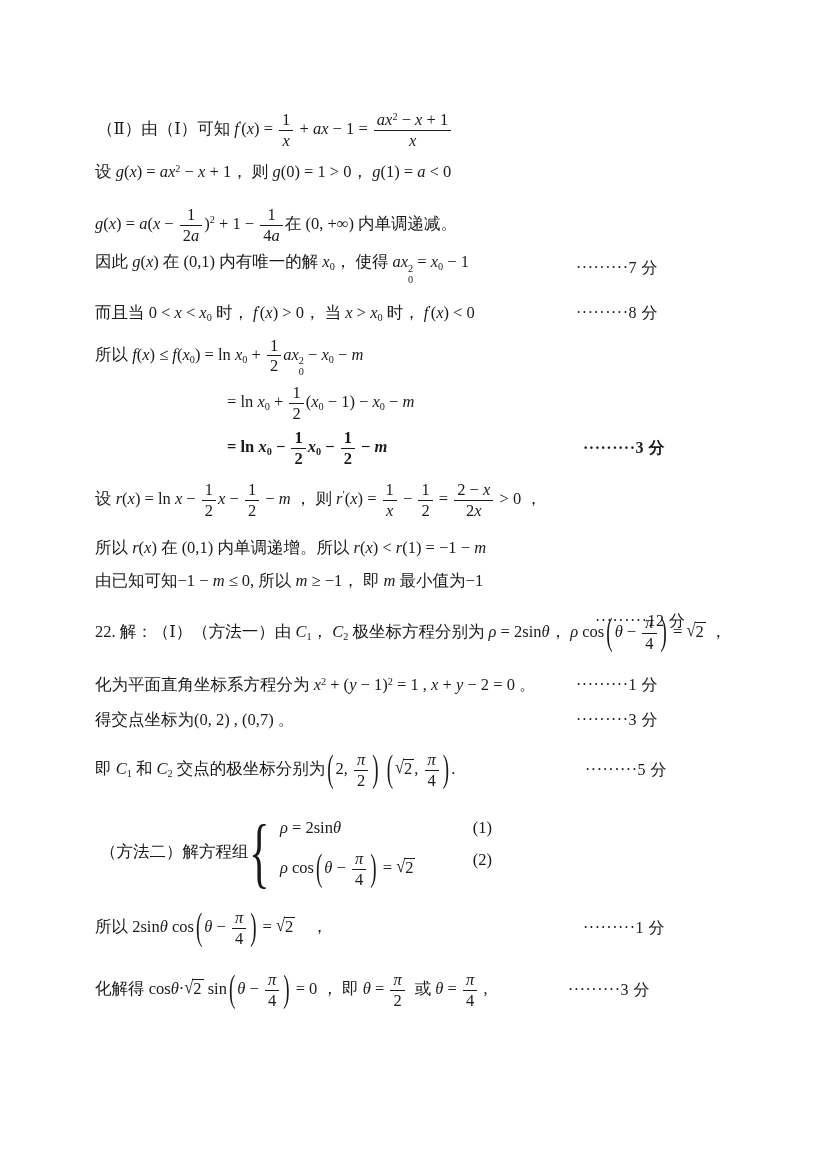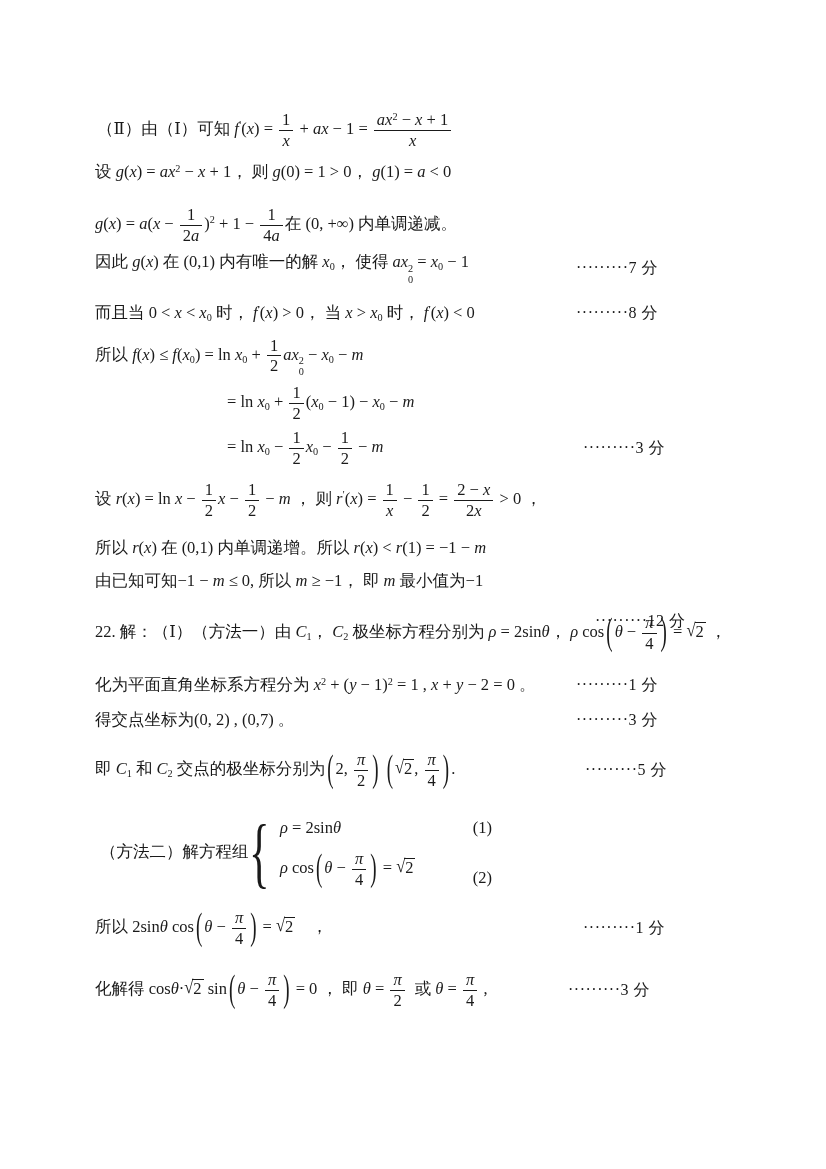--- a/index.html
+++ b/index.html
@@ -24,21 +24,21 @@
   .fn{display:block;padding:0 3px 1px 3px;}
   .fd{display:block;border-top:1.2px solid #1a1a1a;padding:1px 3px 0 3px;}
   .sqrt{display:inline-block;white-space:nowrap;}
   .rad{display:inline-block;transform:scaleY(1.12);transform-origin:bottom;margin-right:-1px;}
   .radbody{display:inline-block;border-top:1.2px solid #1a1a1a;padding:0 2px 0 1px;line-height:1.1;}
   .bigp{display:inline-block;transform:scaleY(1.95);transform-origin:50% 52%;font-size:1.15em;font-weight:300;margin:0 2px;vertical-align:middle;line-height:1;}
   .score{position:absolute;top:50%;transform:translateY(-50%);font-size:16px;letter-spacing:0.5px;}
   .cases{display:inline-flex;align-items:center;vertical-align:middle;}
   .cbrace{font-size:78px;font-weight:300;line-height:0.85;transform:scaleX(0.55);transform-origin:left center;display:inline-block;margin-right:-6px;}
   .crows{display:inline-flex;flex-direction:column;gap:12px;}
-  .crow{display:flex;align-items:flex-end;width:212px;}
+  .crow{display:flex;align-items:flex-start;width:212px;}
   .crowc{display:inline-block;white-space:nowrap;}
   .ctag{margin-left:auto;font-style:normal;}
   .sp{display:inline-block;}
 </style>
 </head>
 <body>
 
 <div class="page">
   <div id="content">
       <div class="line" style="top: 102px; left: 97px; height: 56px;">
@@ -63,21 +63,21 @@
       </div>
       <div class="line" style="top: 331px; left: 95px; height: 52px;">
         <span class="lwrap"><span class="cjk">所以 </span><span class="it">f</span><span class="rm">(</span><span class="it">x</span><span class="rm">) ≤ </span><span class="it">f</span><span class="rm">(</span><span class="it">x</span><sub class="sc">0</sub><span class="rm">) = ln </span><span class="it">x</span><sub class="sc">0</sub><span class="rm"> + </span><span class="frac"><span class="fn"><span class="rm">1</span></span><span class="fd"><span class="rm">2</span></span></span><span class="it">ax</span><span class="ss">
             <span class="ssu">2</span>
             <span class="ssd">0</span>
           </span><span class="rm"> − </span><span class="it">x</span><sub class="sc">0</sub><span class="rm"> − </span><span class="it">m</span></span>
       </div>
       <div class="line" style="top: 377px; left: 227px; height: 52px; justify-content: flex-end;">
         <span class="lwrap"><span class="rm">= ln </span><span class="it">x</span><sub class="sc">0</sub><span class="rm"> + </span><span class="frac"><span class="fn"><span class="rm">1</span></span><span class="fd"><span class="rm">2</span></span></span><span class="rm">(</span><span class="it">x</span><sub class="sc">0</sub><span class="rm"> − 1) − </span><span class="it">x</span><sub class="sc">0</sub><span class="rm"> − </span><span class="it">m</span></span>
       </div>
-      <div class="line" style="top: 422px; left: 227px; height: 52px;">
+      <div class="line" style="top: 422px; left: 227px; height: 52px; font-weight: bold;">
         <span class="lwrap"><span class="rm">= ln </span><span class="it">x</span><sub class="sc">0</sub><span class="rm"> − </span><span class="frac"><span class="fn"><span class="rm">1</span></span><span class="fd"><span class="rm">2</span></span></span><span class="it">x</span><sub class="sc">0</sub><span class="rm"> − </span><span class="frac"><span class="fn"><span class="rm">1</span></span><span class="fd"><span class="rm">2</span></span></span><span class="rm"> − </span><span class="it">m</span></span>
         <span class="score" style="left: 356px;">·········3 分</span>
       </div>
       <div class="line" style="top: 474px; left: 95px; height: 52px;">
         <span class="lwrap"><span class="cjk">设 </span><span class="it">r</span><span class="rm">(</span><span class="it">x</span><span class="rm">) = ln </span><span class="it">x</span><span class="rm"> − </span><span class="frac"><span class="fn"><span class="rm">1</span></span><span class="fd"><span class="rm">2</span></span></span><span class="it">x</span><span class="rm"> − </span><span class="frac"><span class="fn"><span class="rm">1</span></span><span class="fd"><span class="rm">2</span></span></span><span class="rm"> − </span><span class="it">m</span><span class="cjk"> ， 则 </span><span class="it">r</span><sup class="sc">′</sup><span class="rm">(</span><span class="it">x</span><span class="rm">) = </span><span class="frac"><span class="fn"><span class="rm">1</span></span><span class="fd"><span class="it">x</span></span></span><span class="rm"> − </span><span class="frac"><span class="fn"><span class="rm">1</span></span><span class="fd"><span class="rm">2</span></span></span><span class="rm"> = </span><span class="frac"><span class="fn"><span class="rm">2 − </span><span class="it">x</span></span><span class="fd"><span class="rm">2</span><span class="it">x</span></span></span><span class="rm"> &gt; 0 </span><span class="cjk">，</span></span>
       </div>
       <div class="line" style="top: 536px; left: 95px; height: 24px;">
         <span class="lwrap"><span class="cjk">所以 </span><span class="it">r</span><span class="rm">(</span><span class="it">x</span><span class="rm">)</span><span class="cjk"> 在 </span><span class="rm">(0,1)</span><span class="cjk"> 内单调递增。所以 </span><span class="it">r</span><span class="rm">(</span><span class="it">x</span><span class="rm">) &lt; </span><span class="it">r</span><span class="rm">(1) = −1 − </span><span class="it">m</span></span>
       </div>
       <div class="line" style="top: 569px; left: 95px; height: 24px;">

